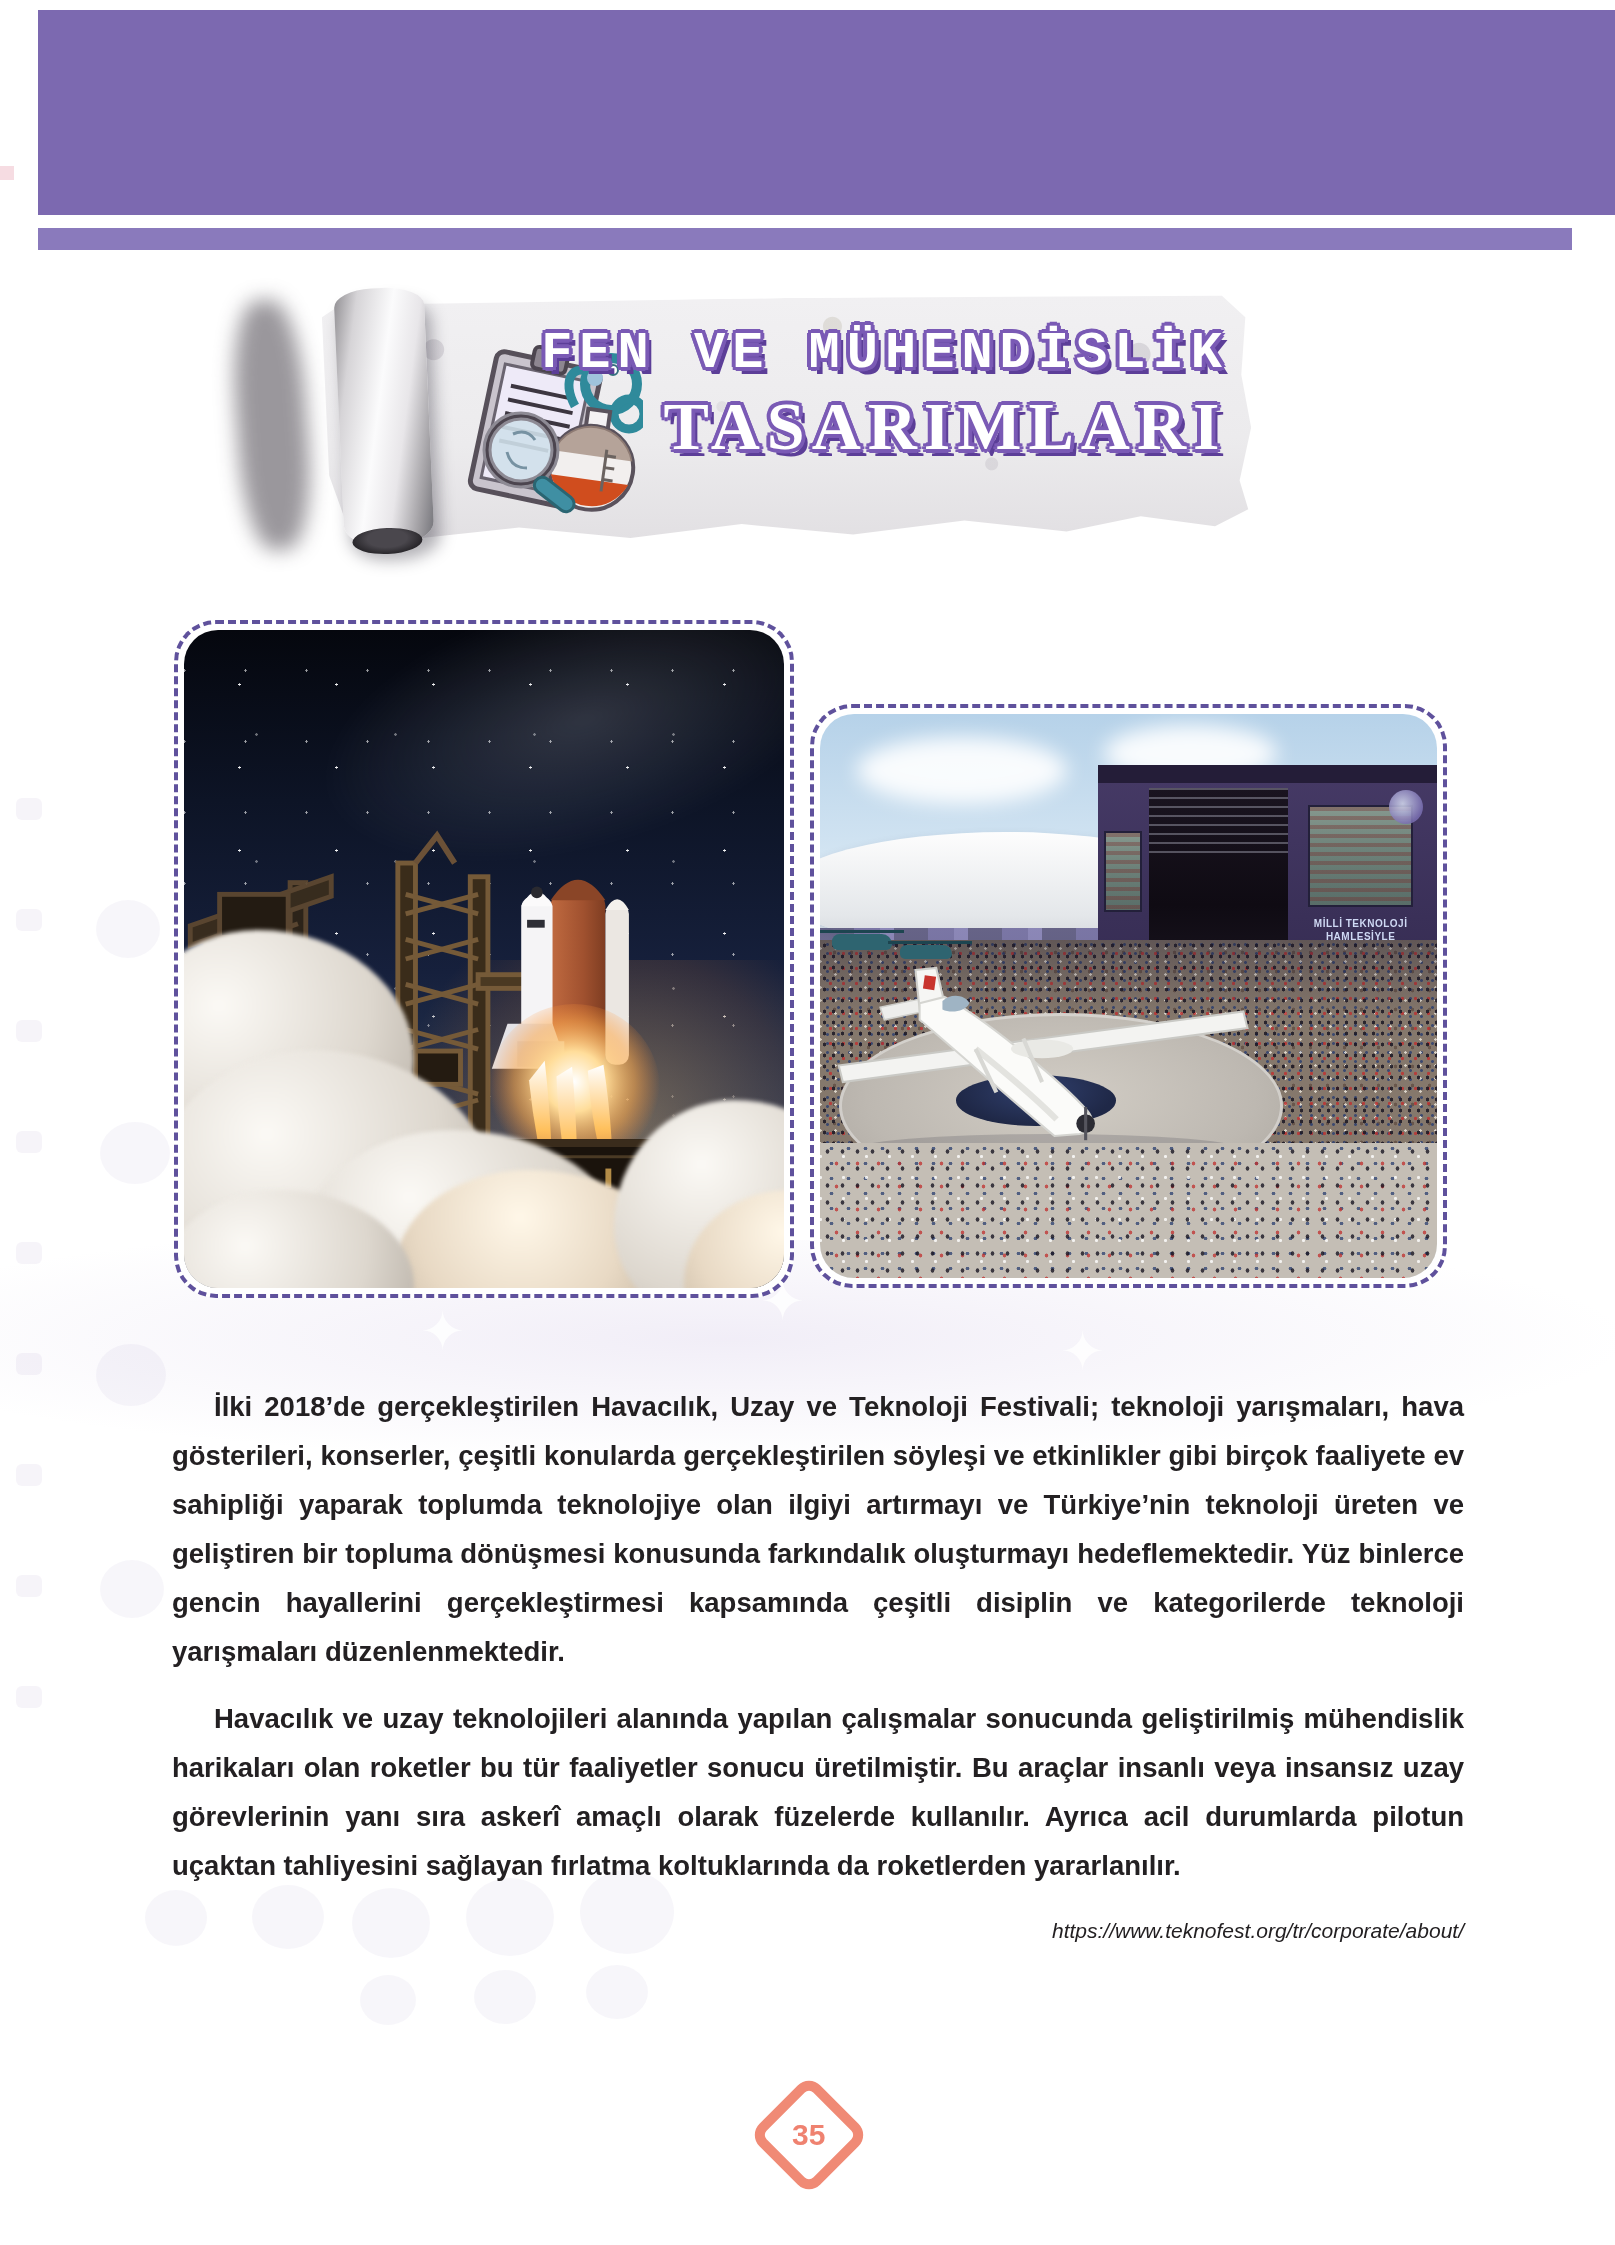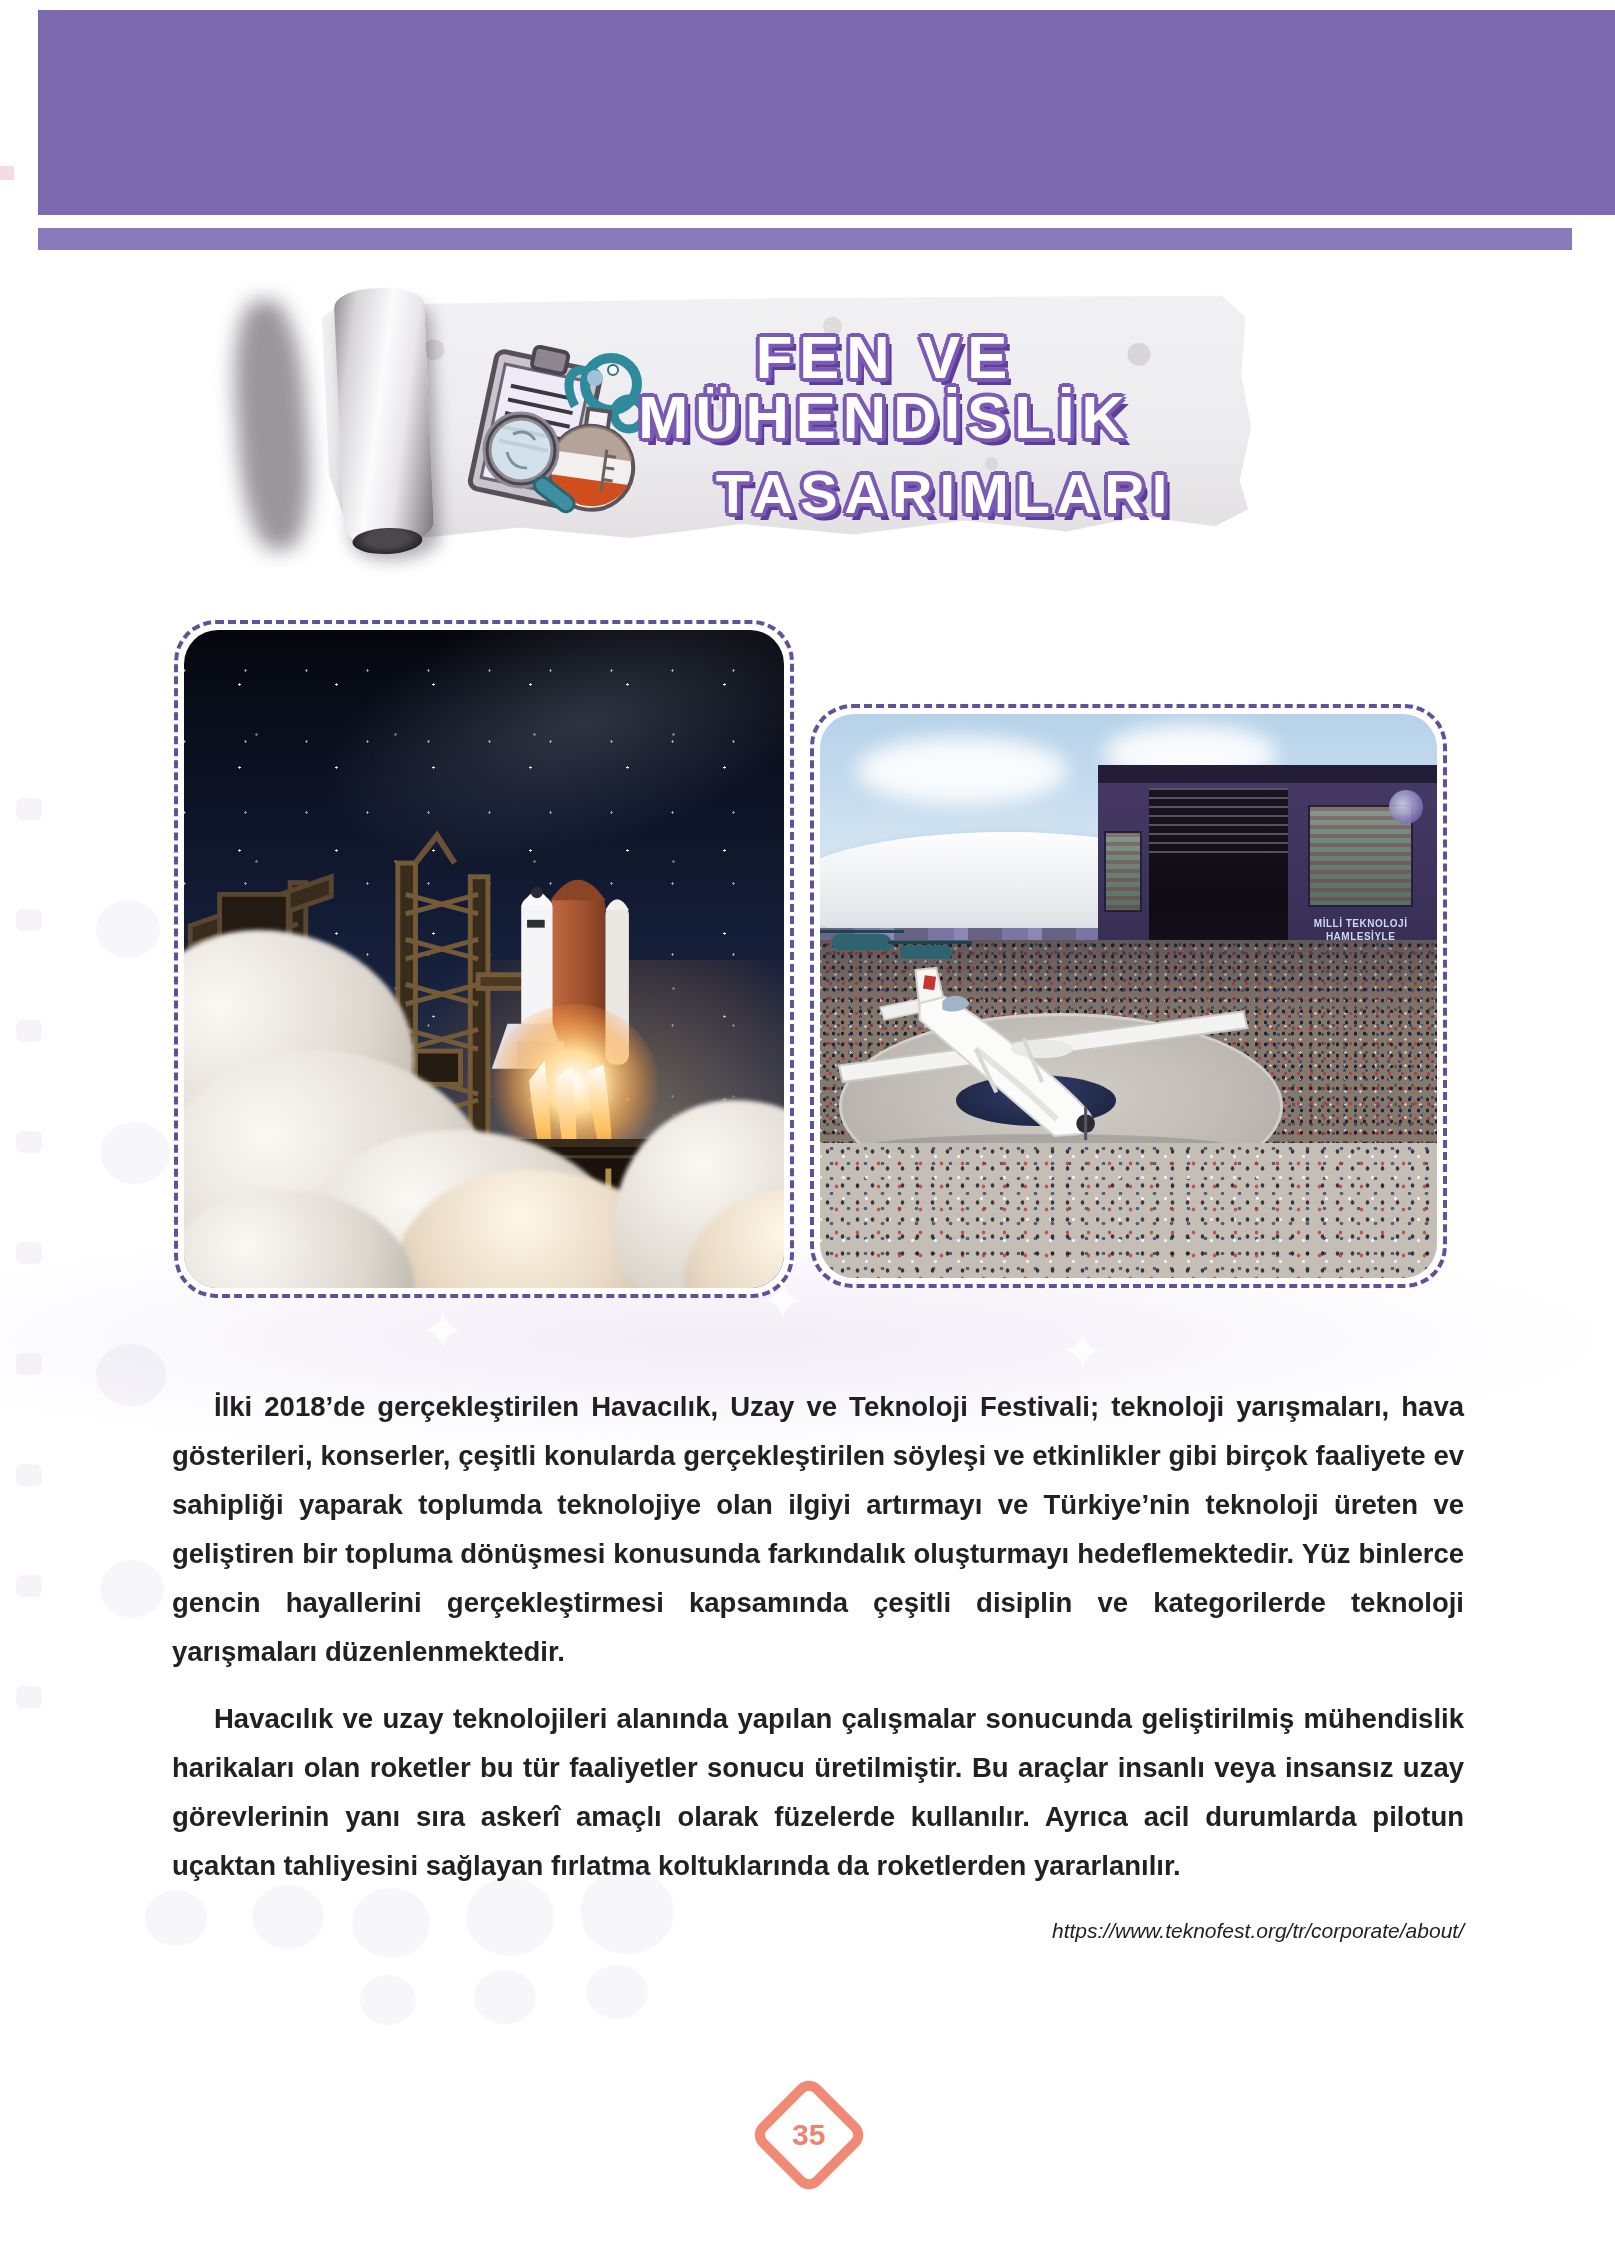--- a/index.html
+++ b/index.html
@@ -43,22 +43,22 @@
     box-shadow:6px 14px 16px rgba(30,25,40,.35); }
   .roll::after { content:""; position:absolute; left:8px; bottom:-8px; width:70px; height:26px;
     background:radial-gradient(ellipse at 50% 40%, #4a474d 0 40%, #252327 75%); border-radius:50%; }
   .banner-icons { position:absolute; left:208px; top:40px; width:200px; height:200px; }
   .banner-titles { position:absolute; left:300px; top:46px; width:700px; text-align:center; }
   .bubble { font-weight:bold; color:#ffffff; letter-spacing:7px; line-height:1.0;
     text-shadow:
       -3px -3px 0 #7a5ab5, 3px -3px 0 #7a5ab5, -3px 3px 0 #7a5ab5, 3px 3px 0 #7a5ab5,
       -4px 0 0 #7a5ab5, 4px 0 0 #7a5ab5, 0 -4px 0 #7a5ab5, 0 4px 0 #7a5ab5,
       6px 7px 0 #5c3e98; }
-  .bubble-l1 { font-size:60px; }
-  .bubble-l2 { font-size:56px; margin-top:18px; padding-left:120px; }
+  .bubble-l1 { font-size:52px;font-family:Liberation Mono, monospace; }
+  .bubble-l2 { font-size:68px; margin-top:12px; padding-left:120px;font-family:Liberation Serif, serif; }
 
   
   .section-label { position:absolute; left:596px; top:556px; width:530px; height:158px; z-index:6; }
   .section-label svg { position:absolute; inset:0; }
   .section-text { position:absolute; left:0; right:0; top:54px; text-align:center; color:#ffffff;
     font-size:30px; font-weight:bold; }
 
   
   .photo-frame { position:absolute; border:4px dashed #5f519c; border-radius:42px; padding:6px; z-index:3; background:#fff; }
   .photo { position:relative; width:100%; height:100%; border-radius:34px; overflow:hidden; }

